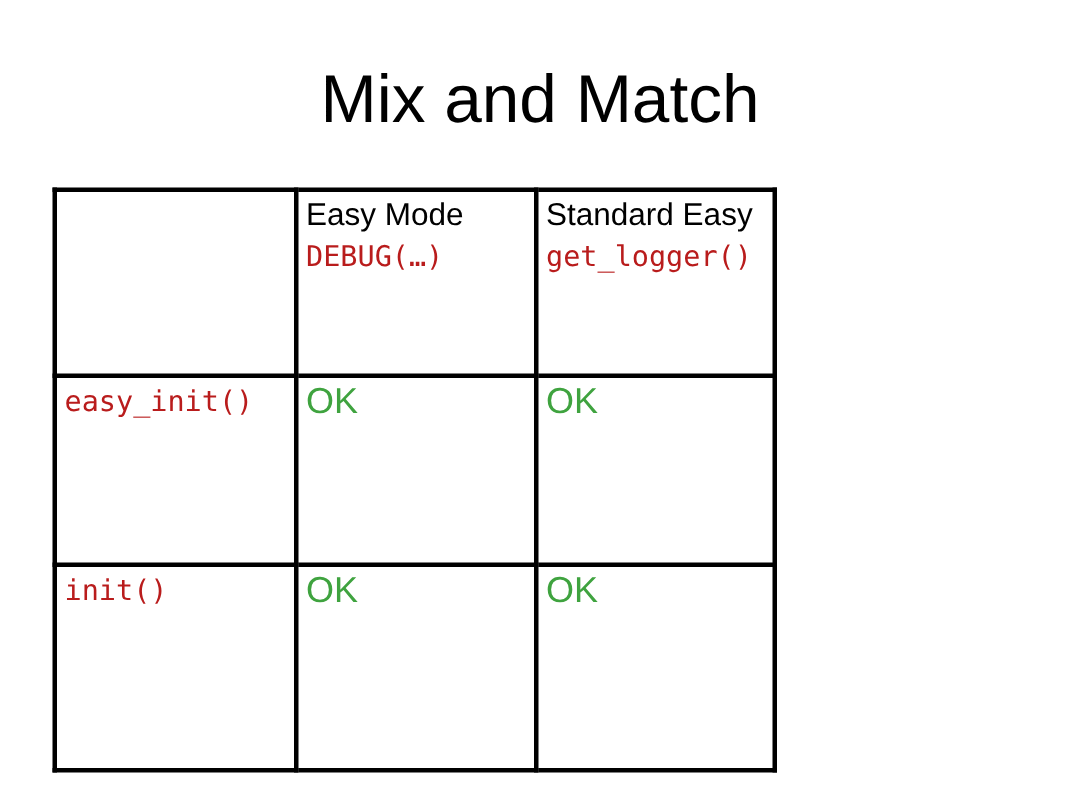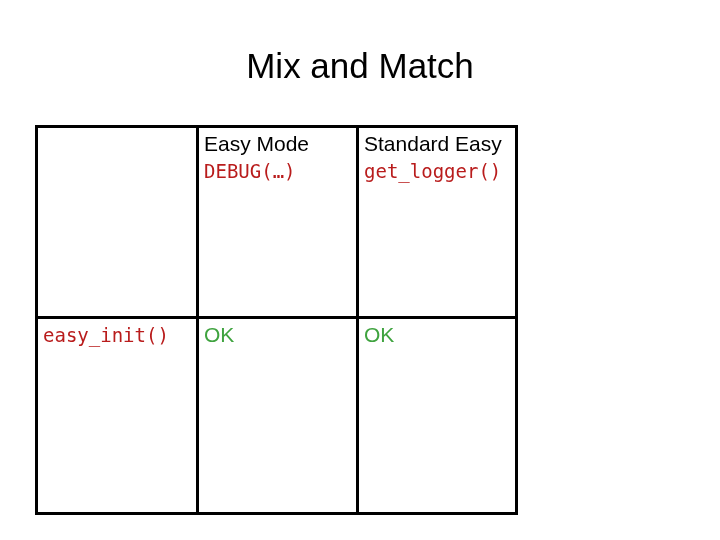--- a/index.html
+++ b/index.html
@@ -19,21 +19,21 @@
   }
 
   
   #slide-title {
     position: absolute;
     left: 0;
     top: 46px;
     width: 720px;
     text-align: center;
     font-family: "Liberation Sans", sans-serif;
-    font-size: 35px;
+    font-size: 45px;
     line-height: 40px;
     font-weight: 400;
     color: #000000;
     letter-spacing: 0px;
     white-space: nowrap;
   }
 
   
   #compat-table {
     position: absolute;
@@ -78,21 +78,21 @@
     font-size: 19px;
     line-height: 28px;
     color: #b91c1c;
     display: block;
     word-break: break-all;
     white-space: pre-wrap;
   }
 
   .ok-mark {
     font-family: "Liberation Sans", sans-serif;
-    font-size: 21px;
+    font-size: 24px;
     line-height: 27px;
     color: #3fa33f;
     display: block;
   }
 
   .empty-cell { display: block; height: 0; }
 </style>
 </head>
 <body>
 
@@ -127,17 +127,28 @@
           <span class="mono-line">easy_init()</span>
         </td>
         <td>
           <span class="ok-mark">OK</span>
         </td>
         <td>
           <span class="ok-mark">OK</span>
         </td>
       </tr>
 
+      <tr class="body-row-2">
+        <td>
+          <span class="mono-line">init()</span>
+        </td>
+        <td>
+          <span class="ok-mark">OK</span>
+        </td>
+        <td>
+          <span class="ok-mark">OK</span>
+        </td>
+      </tr>
 
     </tbody>
   </table>
 
 </div>
 
 </body></html>

